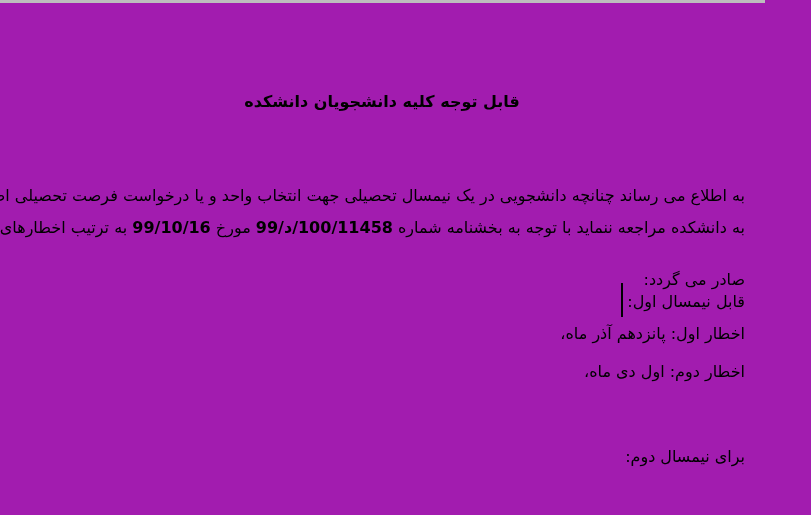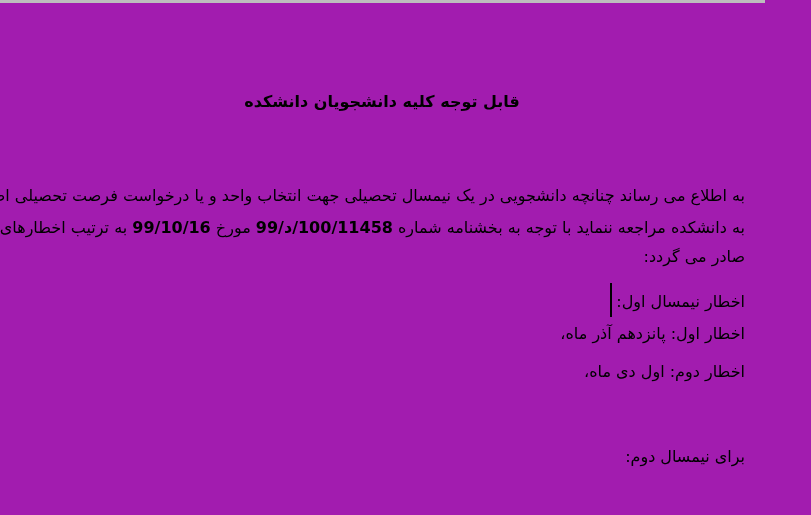--- a/index.html
+++ b/index.html
@@ -63,24 +63,24 @@
   <div class="top-border"></div>
 
   <div class="doc-title">قابل توجه کلیه دانشجویان دانشکده</div>
 
   <div class="pline" style="top:186px">به اطلاع می رساند چنانچه دانشجویی در یک نیمسال تحصیلی جهت انتخاب واحد و یا درخواست فرصت تحصیلی اضافی</div>
 
   <div class="pline" style="top:218px">
     <span>به دانشکده مراجعه ننماید با توجه به بخشنامه شماره </span><span class="num">100/11458/د/99</span><span> مورخ </span><span class="num">99/10/16</span><span> به ترتیب اخطارهای کتبی زیر</span>
   </div>
 
-  <div class="pline" style="top:247px">صادر می گردد:</div>
+  <div class="pline" style="top:270px">صادر می گردد:</div>
 
   <div class="pline" style="top:283px">
-    <span>اخطار نیمسال اول:</span><span class="caret"></span>
+    <span>قابل نیمسال اول:</span><span class="caret"></span>
   </div>
 
   <div class="pline" style="top:324px">اخطار اول: پانزدهم آذر ماه،</div>
 
   <div class="pline" style="top:362px">اخطار دوم: اول دی ماه،</div>
 
 
   <div class="pline" style="top:447px">برای نیمسال دوم:</div>
 
 

